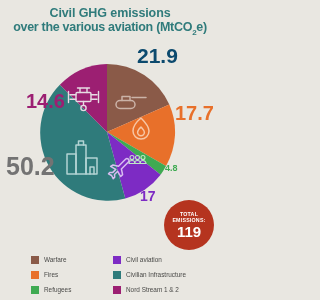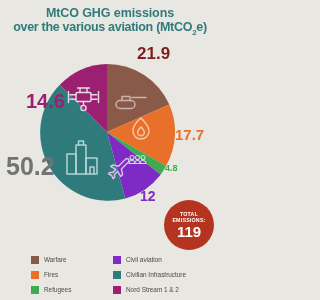--- a/index.html
+++ b/index.html
@@ -45,22 +45,22 @@
     height: 140px;
   }
   .pie-wrap svg { display: block; }
 
   .val {
     position: absolute;
     font-weight: bold;
     white-space: nowrap;
   }
   .v-nordstream { left: 26px;  top: 6px;   font-size: 20px; color: #9c1f72; margin-top: 44px; }
-  .v-warfare    { left: 137px; top: 4px;   font-size: 17px; color: #7f1d1d; }
-  .v-fires      { left: 175px; top: 62px;  font-size: 15px; color: #e8702a; margin-top: 24px; }
+  .v-warfare    { left: 137px; top: 4px;   font-size: 21px; color: #0c4a6e; }
+  .v-fires      { left: 175px; top: 62px;  font-size: 20px; color: #e8702a; }
   .v-refugees   { left: 165px; top: 123px; font-size: 9px;  color: #3faa52; }
   .v-aviation   { left: 140px; top: 148px; font-size: 14px; color: #7d2bc4; }
   .v-infra      { left: 6px;   top: 112px; font-size: 25px; color: #737373; }
 
   .total-badge {
     position: absolute;
     left: 164px;
     top: 160px;
     width: 50px;
     height: 50px;
@@ -112,21 +112,21 @@
     font-size: 6.4px;
     color: #4a4a48;
     line-height: 8px;
     white-space: nowrap;
   }
 </style>
 </head>
 <body>
 
 <div class="title-block">
-  <div class="title-line1">MtCO GHG emissions</div>
+  <div class="title-line1">Civil GHG emissions</div>
   <div class="title-line2"><span>over the various aviation (MtCO</span><sub>2</sub><span>e)</span></div>
 </div>
 
 <div class="chart-area">
 
   <div class="pie-wrap">
     <svg width="140" height="140" viewBox="0 0 140 140">
 
       <path d="M70 70 L70 2 A68 68 0 0 1 132.29 42.56 Z" fill="#8a5a48"></path>
 
@@ -180,21 +180,21 @@
         <path d="M41.5 83 v-4 h5 v4"></path>
         <path d="M53 112 v-7 h4 v7"></path>
       </g>
     </svg>
   </div>
 
   <div class="val v-nordstream">14.6</div>
   <div class="val v-warfare">21.9</div>
   <div class="val v-fires">17.7</div>
   <div class="val v-refugees">4.8</div>
-  <div class="val v-aviation">12</div>
+  <div class="val v-aviation">17</div>
   <div class="val v-infra">50.2</div>
 
   <div class="total-badge">
     <div class="total-label">TOTAL</div>
     <div class="total-label">EMISSIONS:</div>
     <div class="total-value">119</div>
   </div>
 </div>
 
 <div class="legend">

